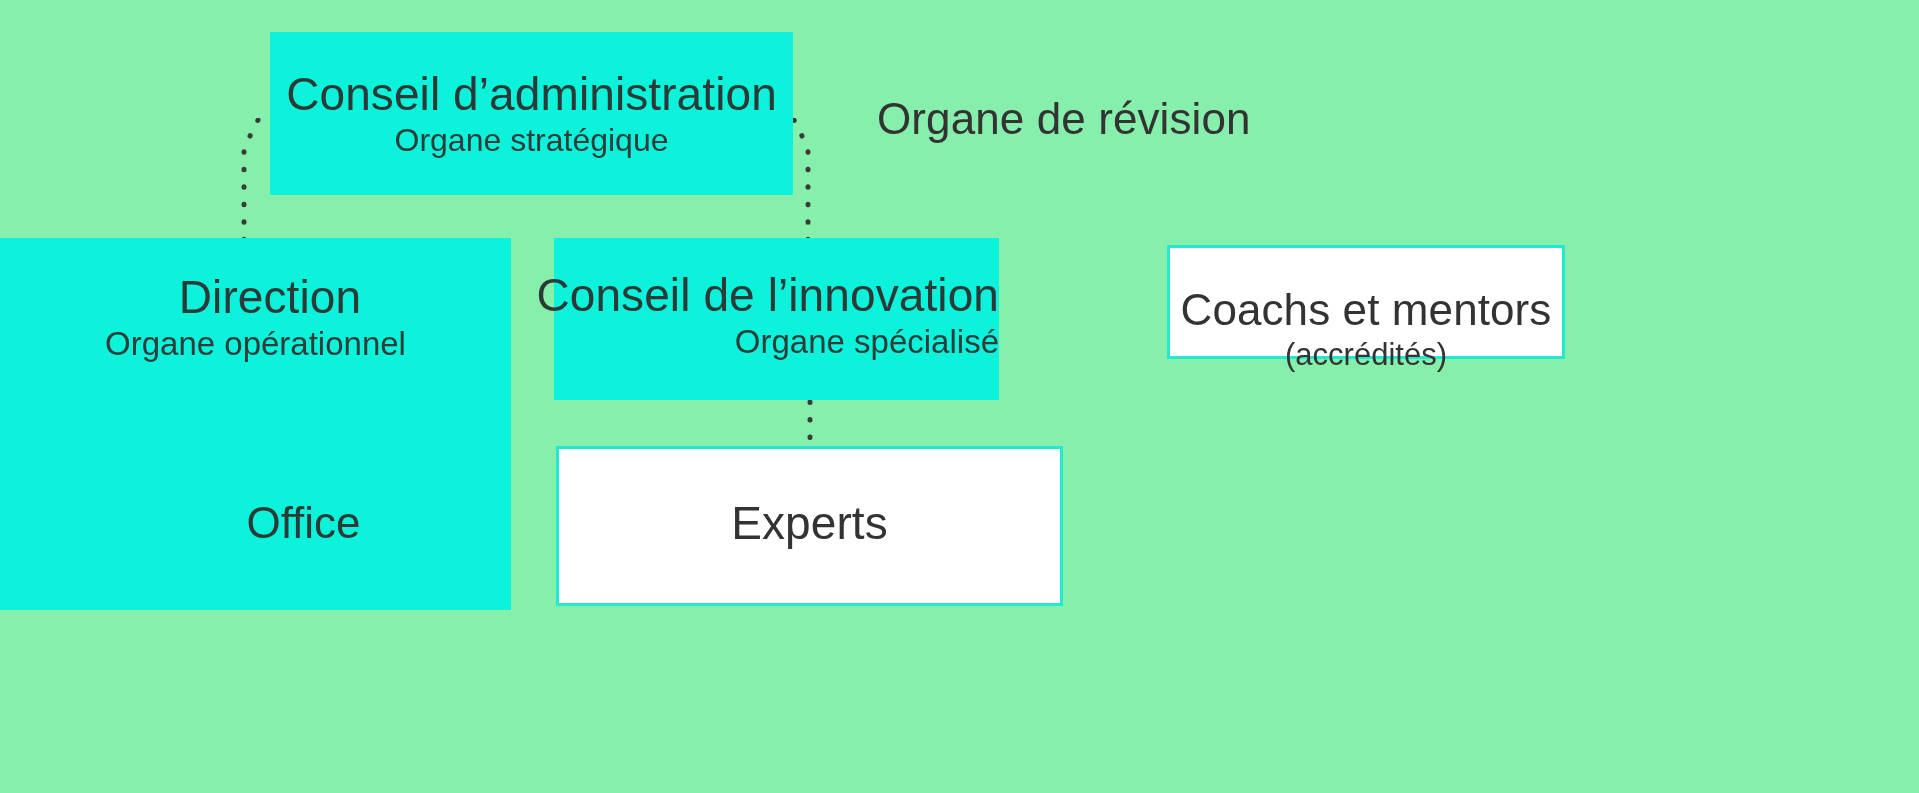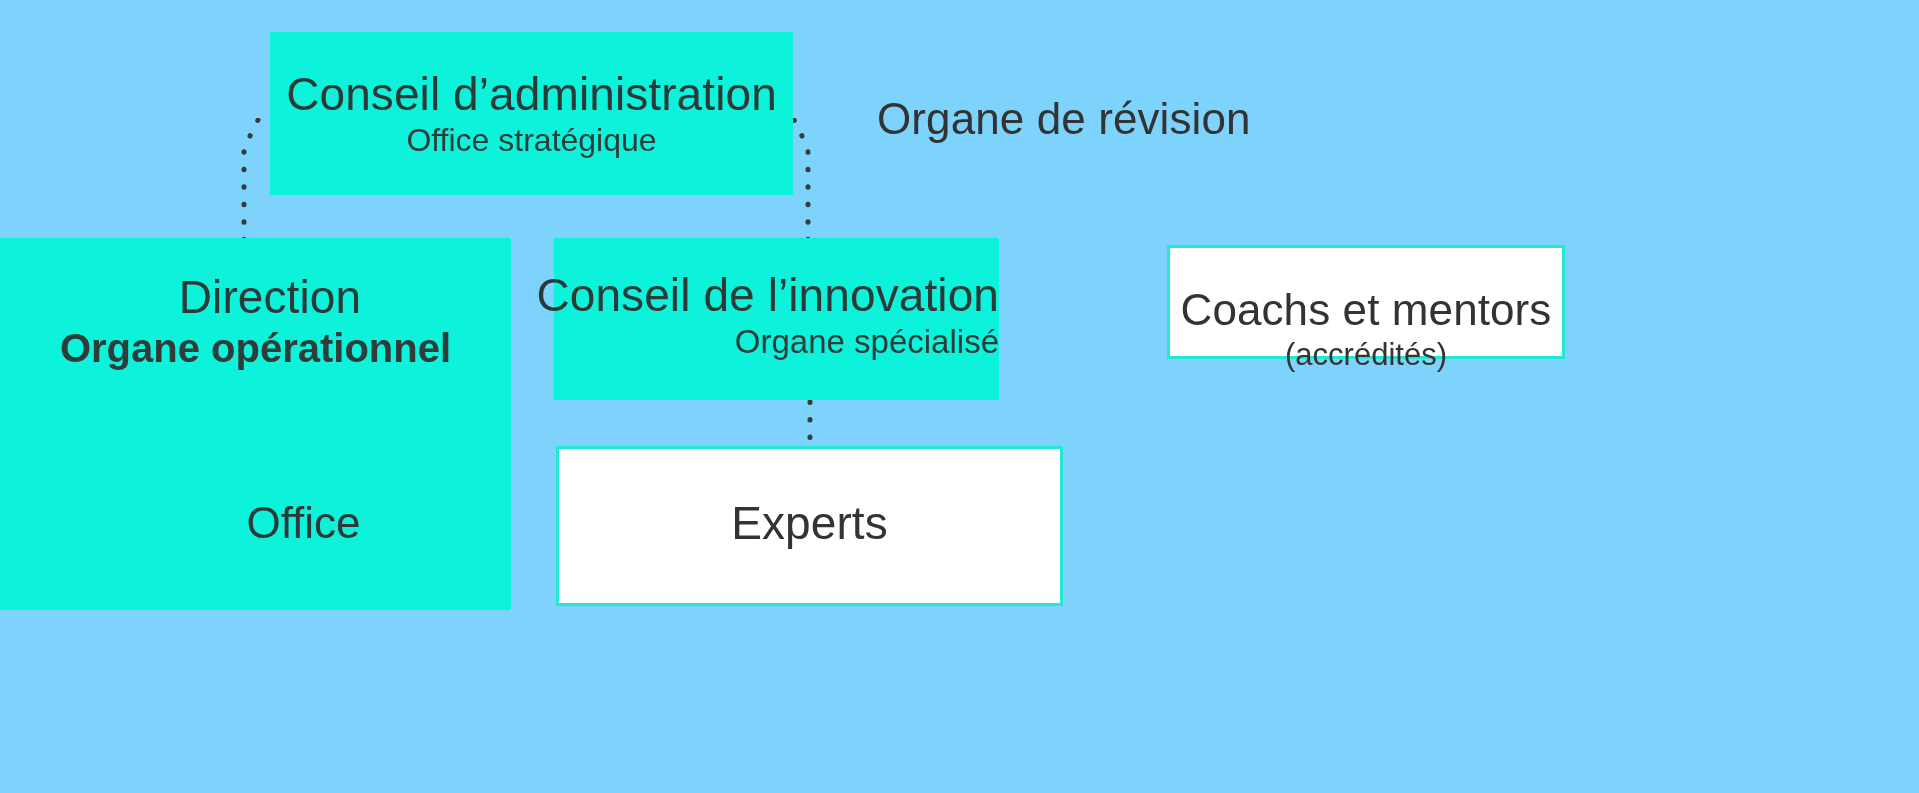--- a/index.html
+++ b/index.html
@@ -9,21 +9,21 @@
     background: #ffffff;
   }
   body {
     font-family: "Liberation Sans", sans-serif;
     -webkit-font-smoothing: antialiased;
   }
   #canvas {
     position: relative;
     width: 1919px;
     height: 793px;
-    background: #7dd3fc;
+    background: #86efac;
     overflow: hidden;
   }
 
   
   .node {
     position: absolute;
     box-sizing: border-box;
     display: flex;
     flex-direction: column;
     align-items: center;
@@ -72,21 +72,21 @@
     font-size: 44px;
     color: #333333;
   }
 
   #node-direction {
     left: 0px;   top: 238px;
     width: 511px; height: 372px;
     padding-top: 35px;
   }
   #node-direction .node-title  { font-size: 46px; margin-left: 29px; }
-  #node-direction .node-subtitle { font-size: 40px; font-weight: bold; }
+  #node-direction .node-subtitle { font-size: 33px; }
 
   #node-office {
     position: absolute;
     left: 0px;  top: 498px;
     width: 511px;
     text-align: center;
     font-size: 44px;
     color: #2b3a36;
     padding-left: 48px;
   }
@@ -140,21 +140,21 @@
   </div>
 
   <div class="connector" id="conn-innovation-experts" style="left:795px; top:400px; width:30px; height:50px;">
     <svg width="30" height="50" viewBox="0 0 30 50">
       <path d="M 15 2 L 15 48" fill="none" stroke="#3a3a3a" stroke-width="5" stroke-linecap="round" stroke-dasharray="0.5 17"></path>
     </svg>
   </div>
 
   <div class="node filled" id="node-conseil-administration">
     <div class="node-title">Conseil d’administration</div>
-    <div class="node-subtitle">Office stratégique</div>
+    <div class="node-subtitle">Organe stratégique</div>
   </div>
 
   <div class="node" id="node-organe-revision">
     <div class="node-title">Organe de révision</div>
   </div>
 
   <div class="node filled" id="node-direction">
     <div class="node-title">Direction</div>
     <div class="node-subtitle">Organe opérationnel</div>
   </div>

